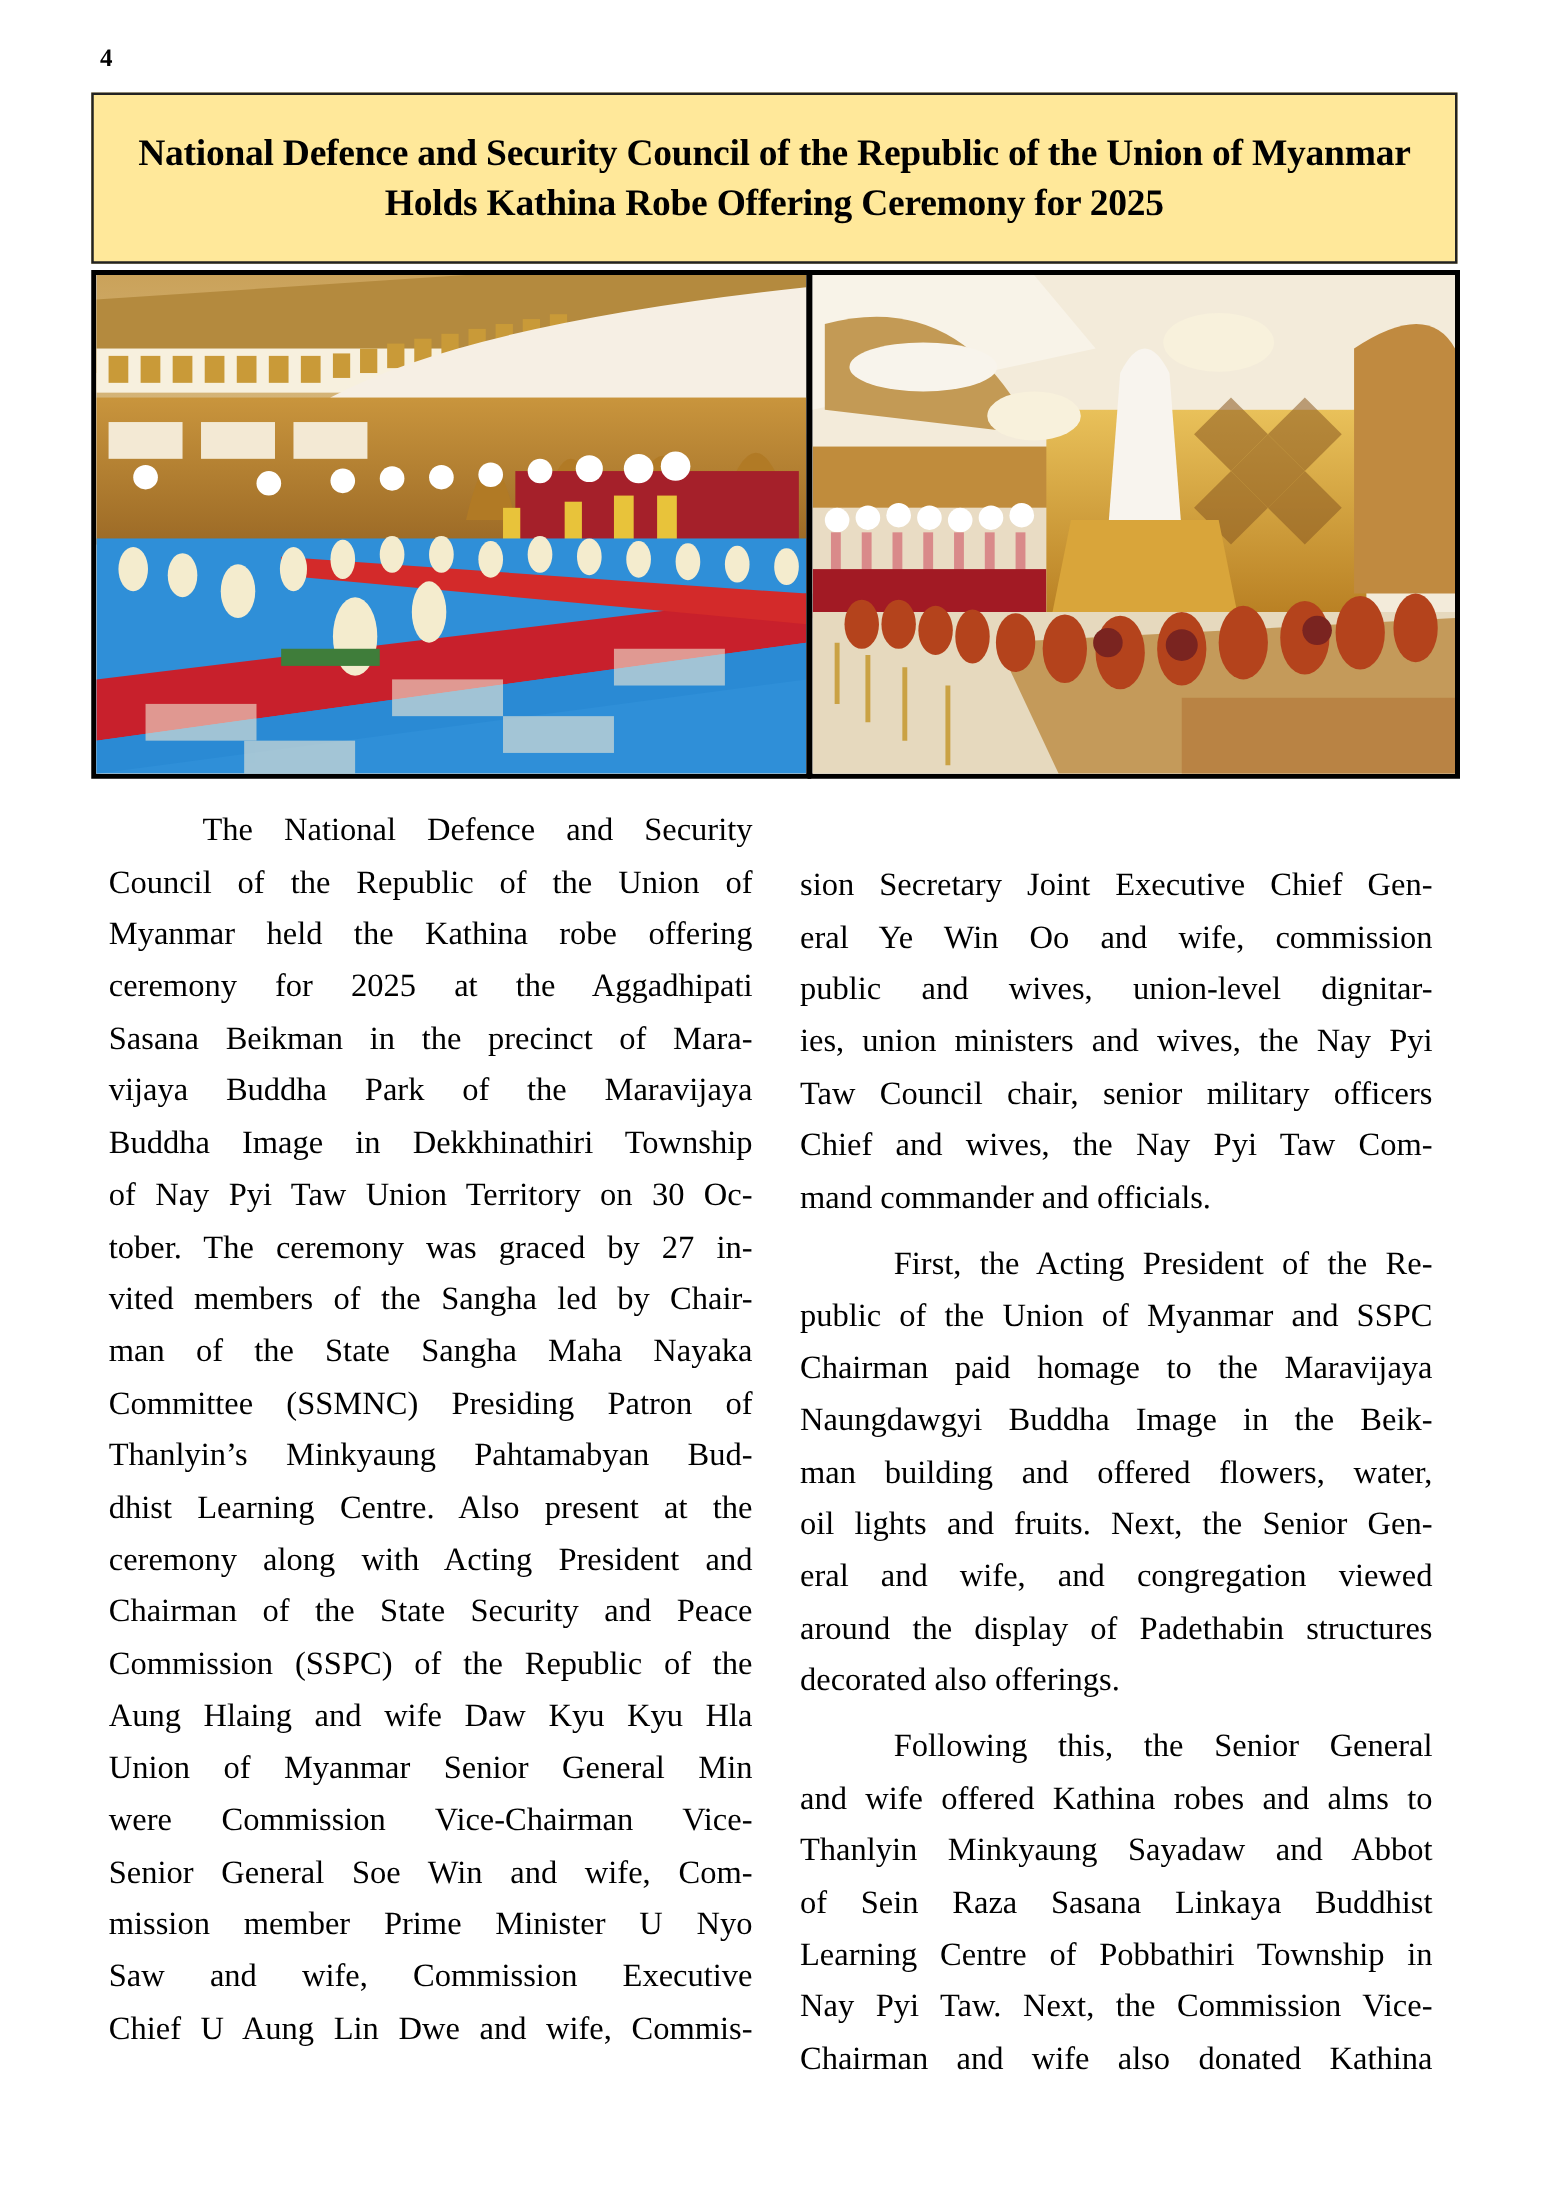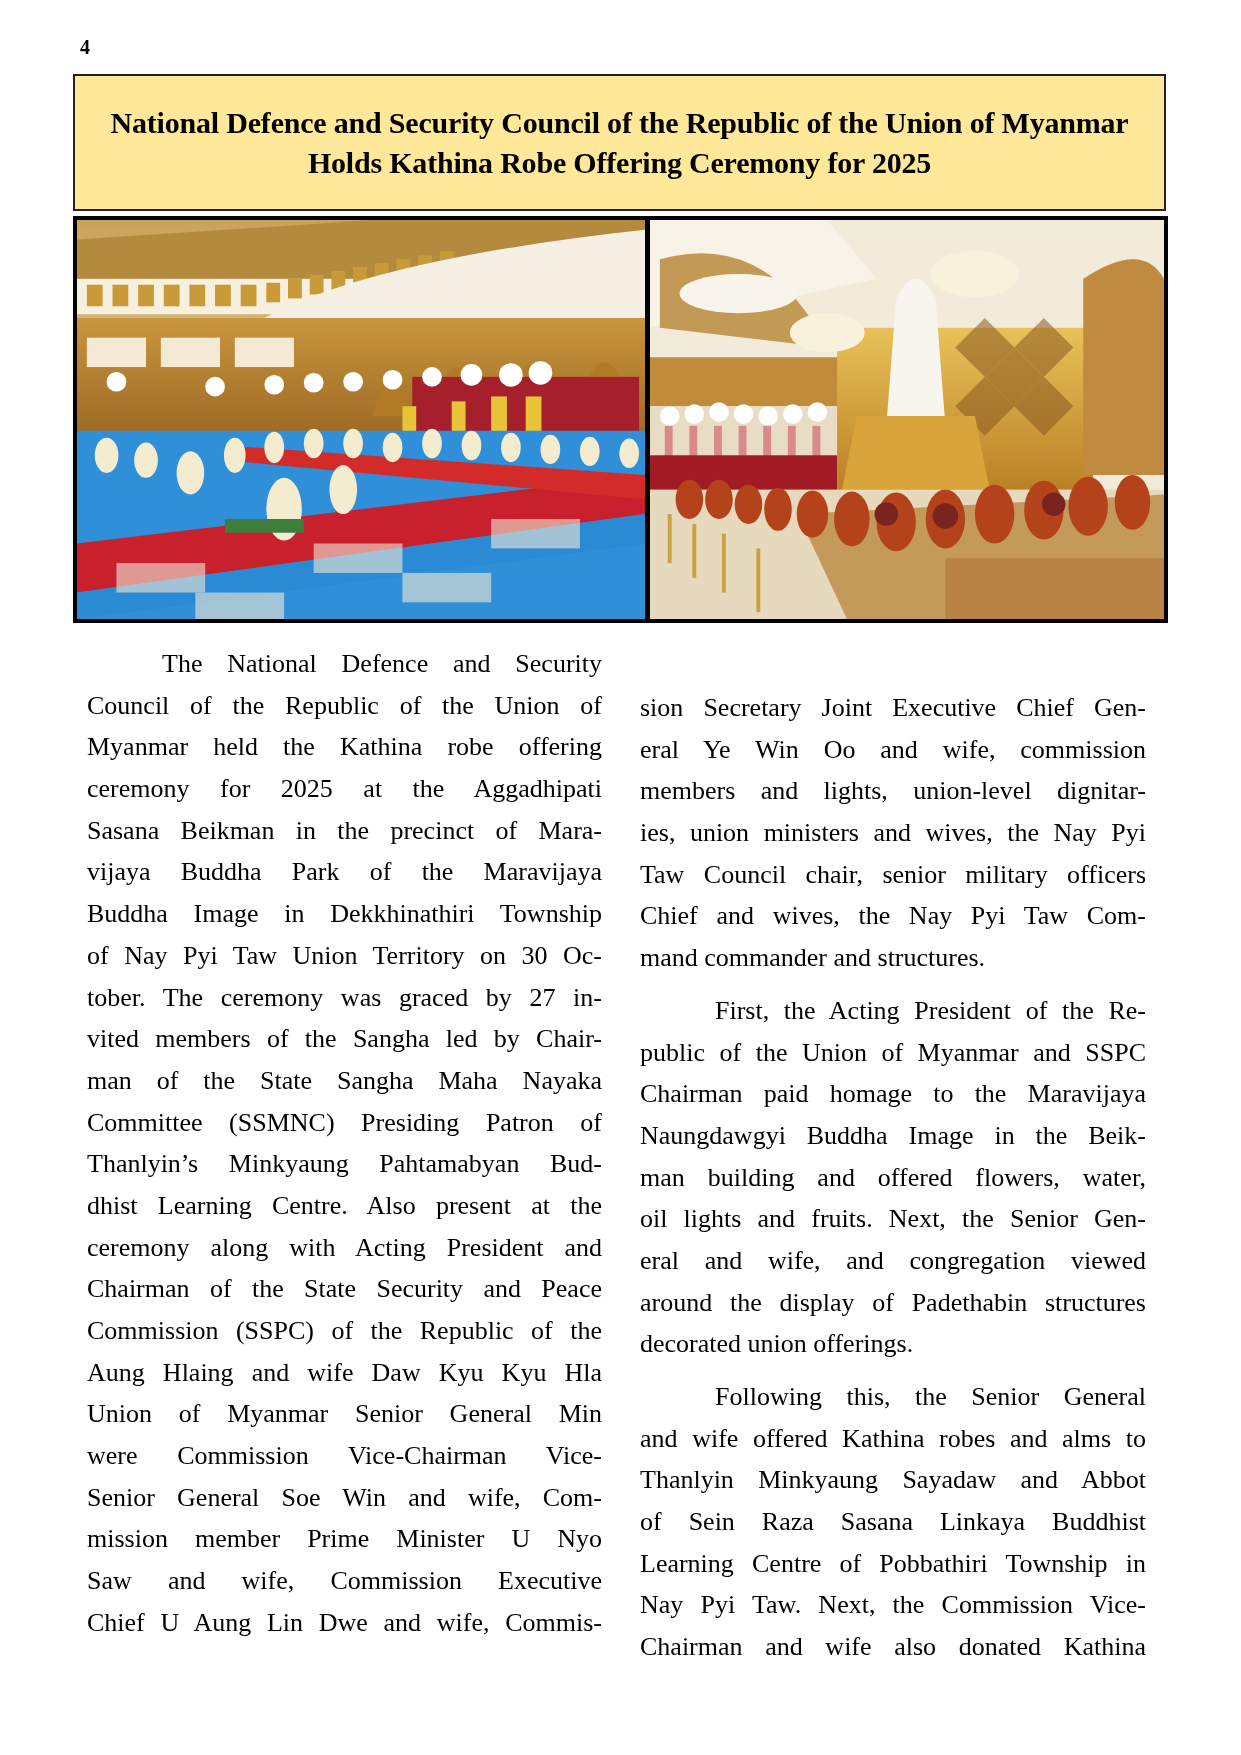--- a/index.html
+++ b/index.html
@@ -232,36 +232,36 @@
   <span class="line">Senior General Soe Win and wife, Com-</span>
   <span class="line">mission member Prime Minister U Nyo</span>
   <span class="line">Saw and wife, Commission Executive</span>
   <span class="line">Chief U Aung Lin Dwe and wife, Commis-</span>
 </div>
 
 <div class="col col-right">
   <p>
     <span class="line">sion Secretary Joint Executive Chief Gen-</span>
     <span class="line">eral Ye Win Oo and wife, commission</span>
-    <span class="line">members and lights, union-level dignitar-</span>
+    <span class="line">public and wives, union-level dignitar-</span>
     <span class="line">ies, union ministers and wives, the Nay Pyi</span>
     <span class="line">Taw Council chair, senior military officers</span>
     <span class="line">Chief and wives, the Nay Pyi Taw Com-</span>
-    <span class="line last">mand commander and structures.</span>
+    <span class="line last">mand commander and officials.</span>
   </p>
   <p>
     <span class="line first">First, the Acting President of the Re-</span>
     <span class="line">public of the Union of Myanmar and SSPC</span>
     <span class="line">Chairman paid homage to the Maravijaya</span>
     <span class="line">Naungdawgyi Buddha Image in the Beik-</span>
     <span class="line">man building and offered flowers, water,</span>
     <span class="line">oil lights and fruits. Next, the Senior Gen-</span>
     <span class="line">eral and wife, and congregation viewed</span>
     <span class="line">around the display of Padethabin structures</span>
-    <span class="line last">decorated union offerings.</span>
+    <span class="line last">decorated also offerings.</span>
   </p>
   <p>
     <span class="line first">Following this, the Senior General</span>
     <span class="line">and wife offered Kathina robes and alms to</span>
     <span class="line">Thanlyin Minkyaung Sayadaw and Abbot</span>
     <span class="line">of Sein Raza Sasana Linkaya Buddhist</span>
     <span class="line">Learning Centre of Pobbathiri Township in</span>
     <span class="line">Nay Pyi Taw. Next, the Commission Vice-</span>
     <span class="line">Chairman and wife also donated Kathina</span>
   </p>

